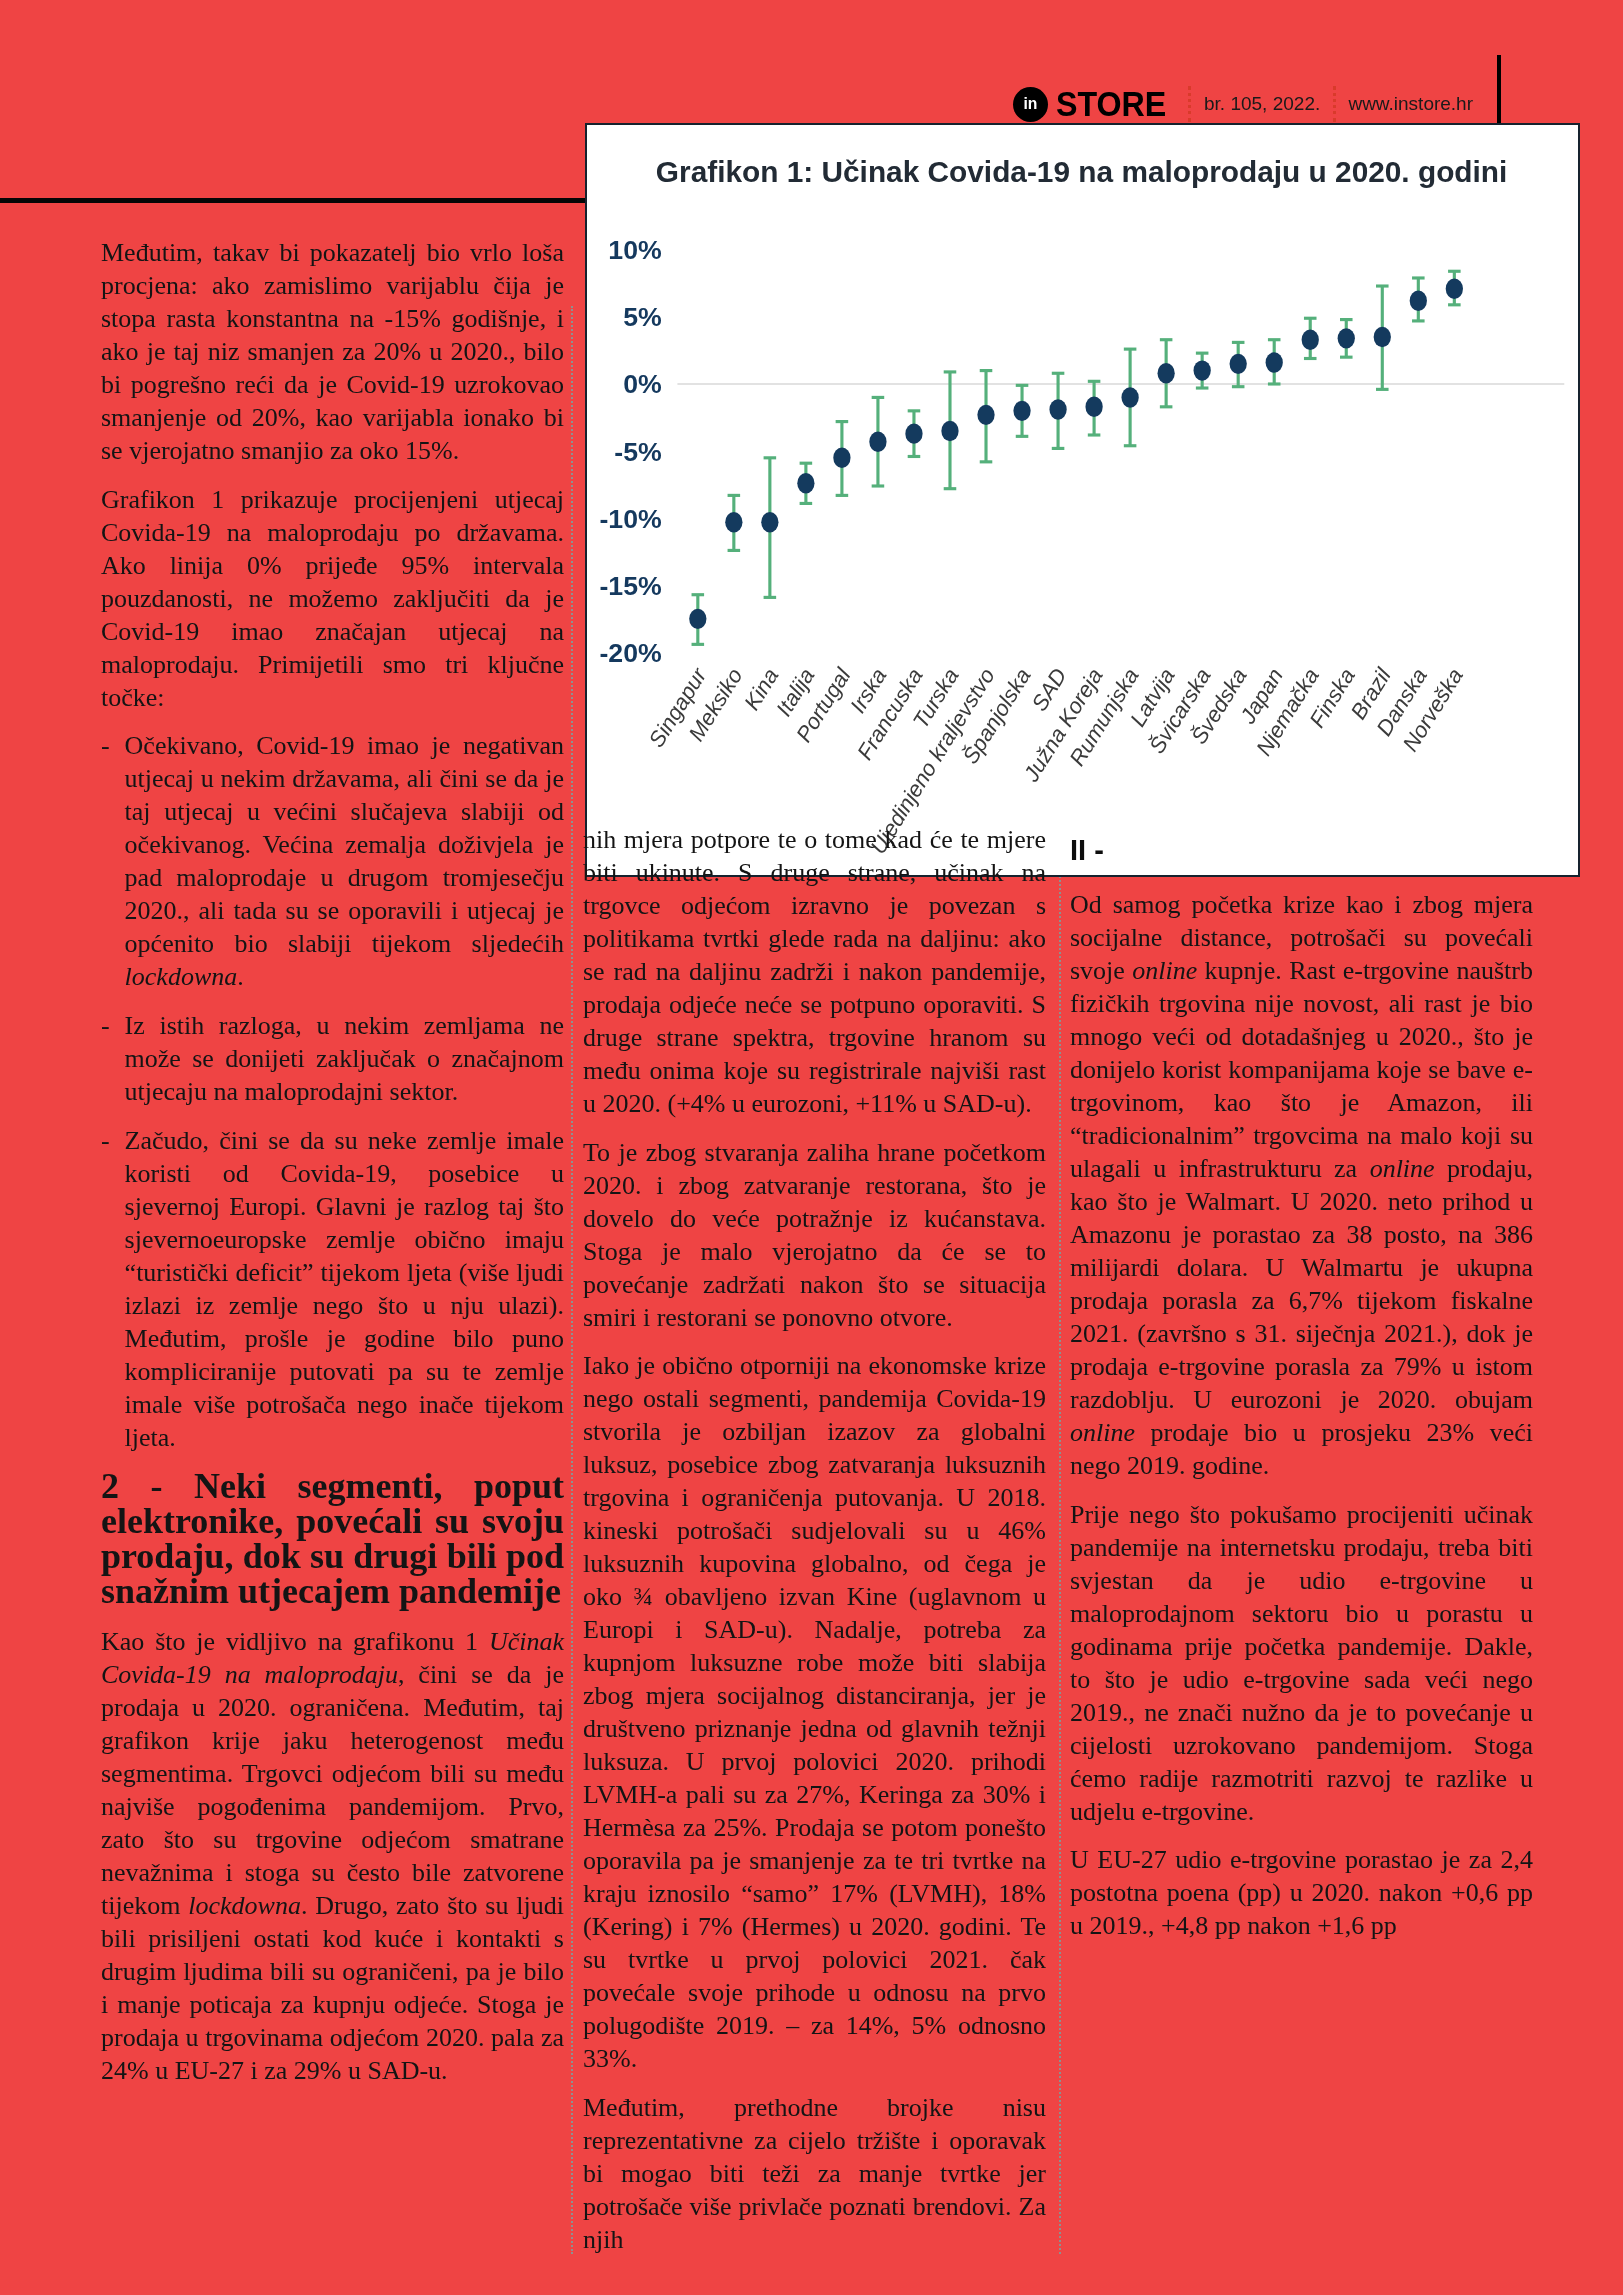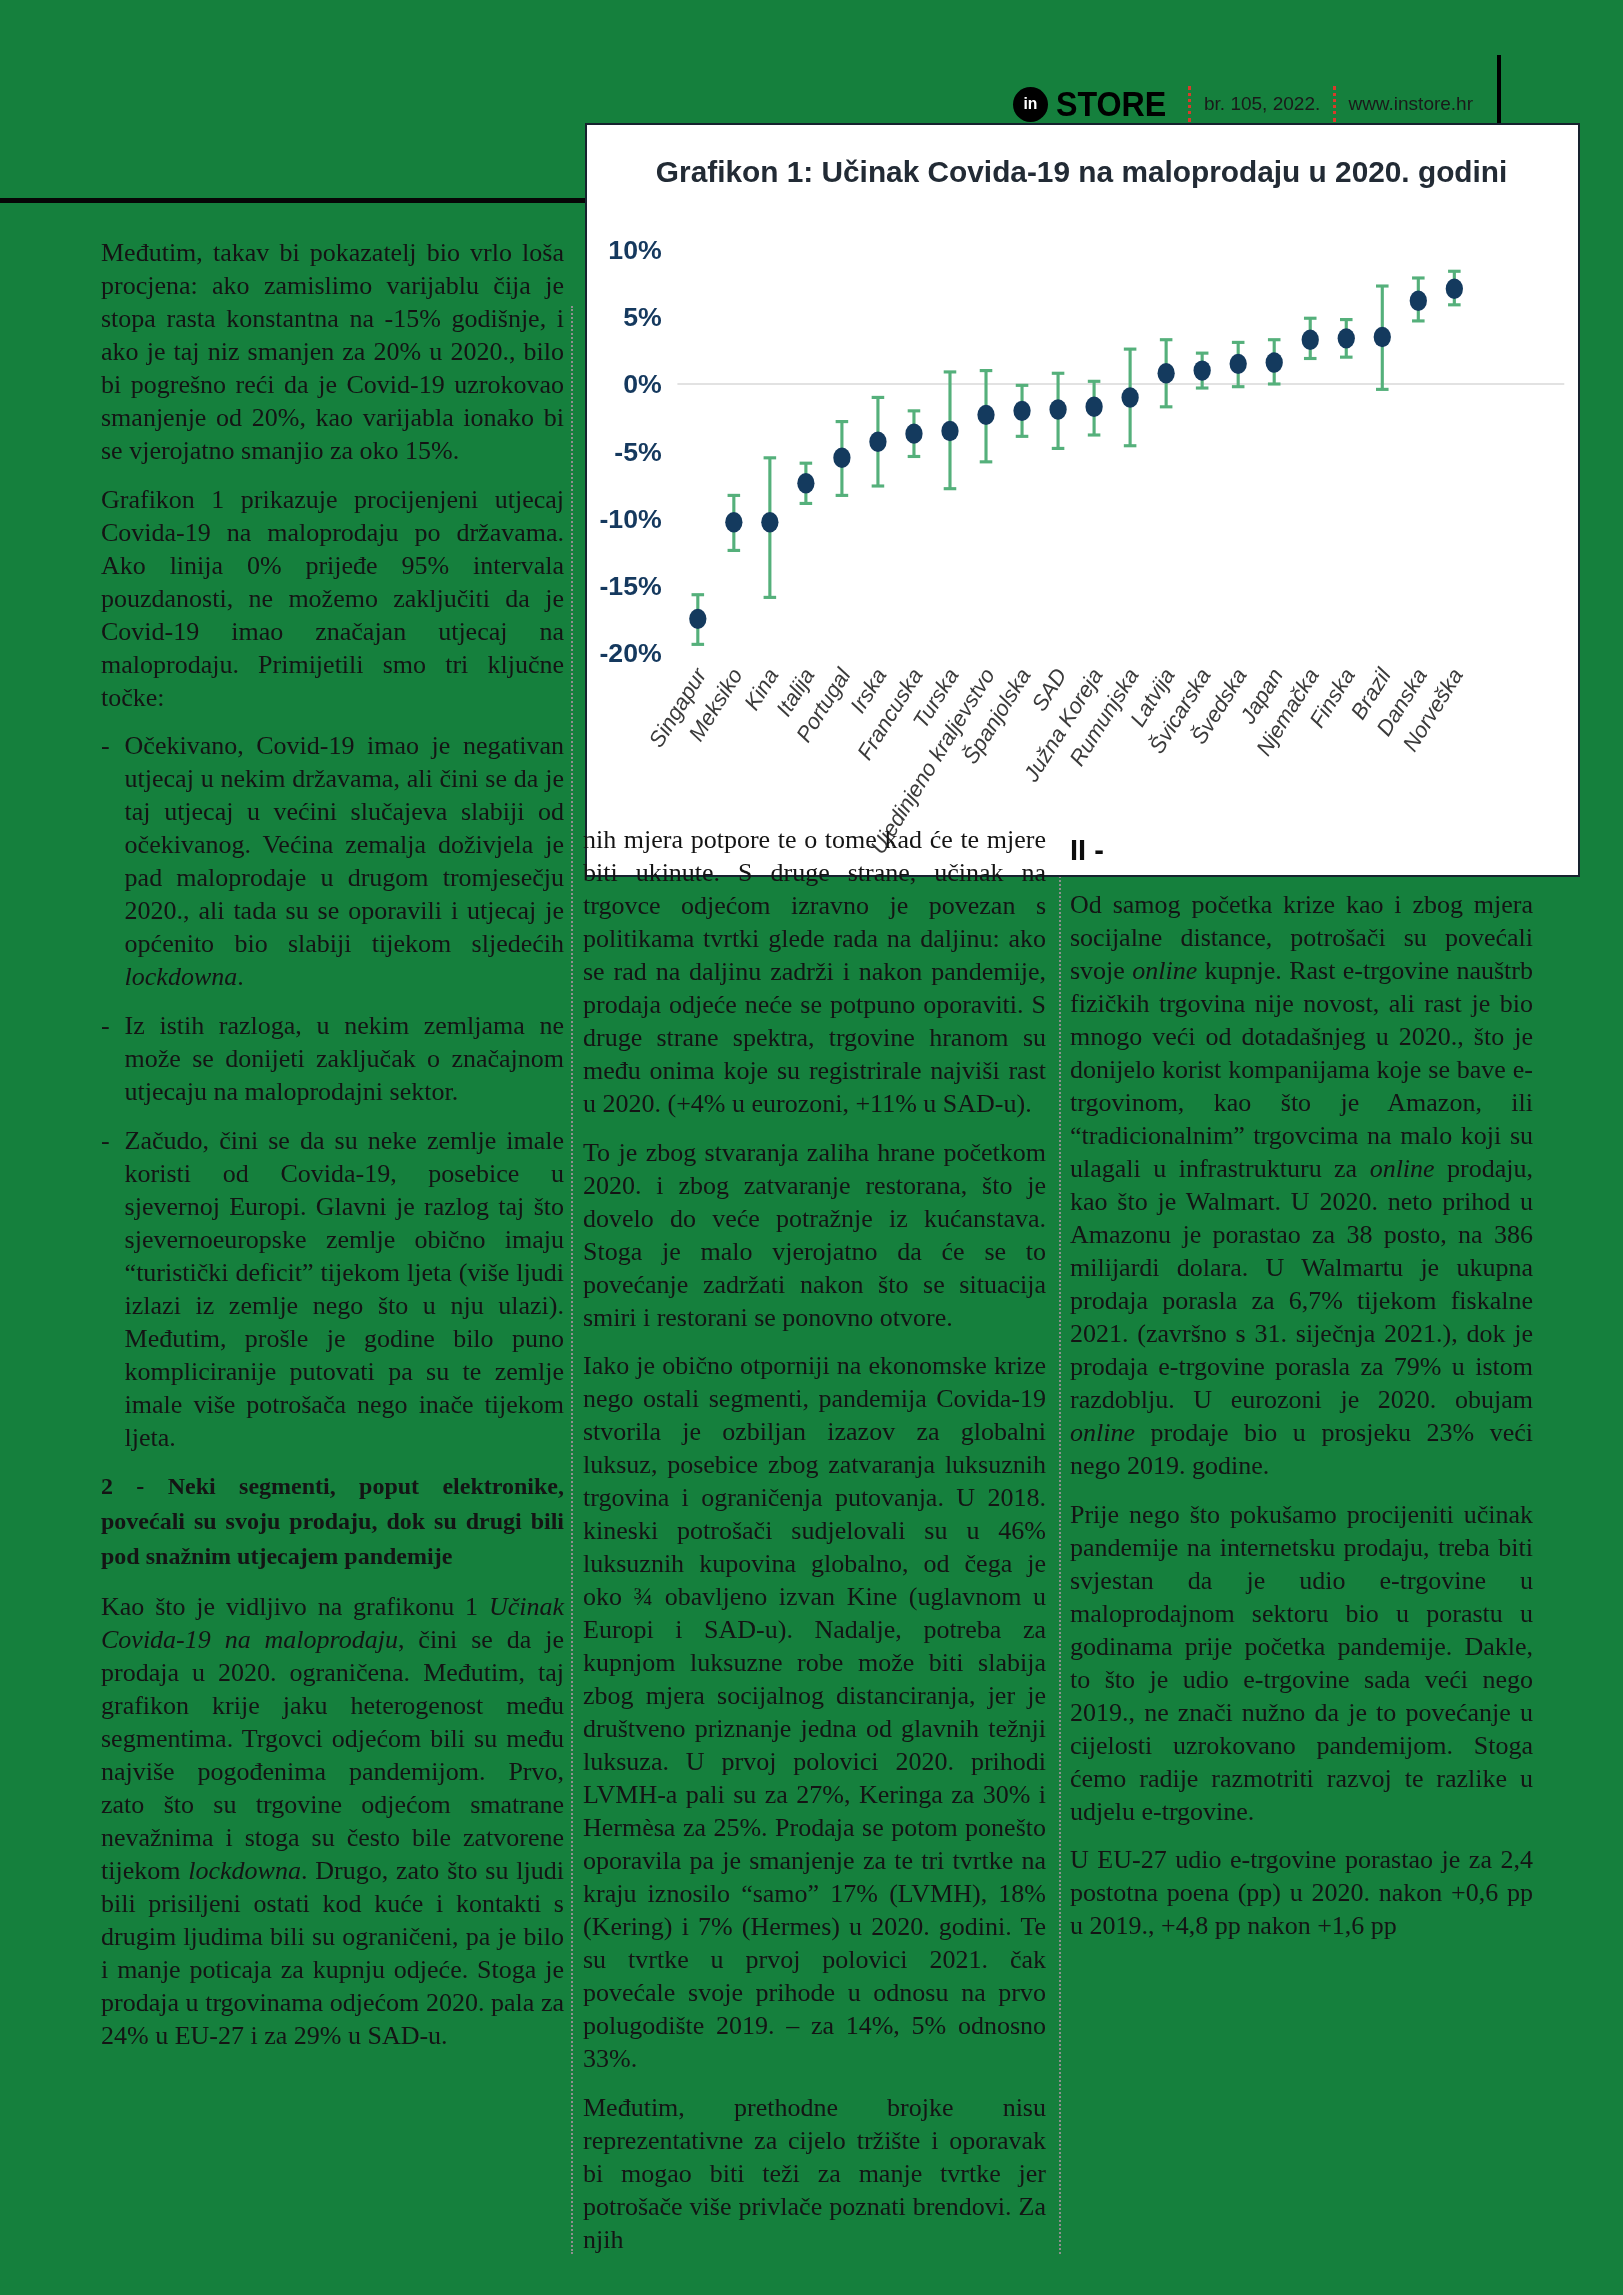--- a/index.html
+++ b/index.html
@@ -1,16 +1,16 @@
 <!DOCTYPE html>
 <html lang="hr" style="font-size:12.6px"><head>
 <meta charset="utf-8">
 <style>
   html,body{margin:0;padding:0;background:#e9e9e9;}
-  .page{position:relative;width:1623px;height:2295px;background:#15803d;overflow:hidden;
+  .page{position:relative;width:1623px;height:2295px;background:#ef4444;overflow:hidden;
         font-family:"Liberation Serif",serif;color:#141414;}
   
   .header{position:absolute;left:1013px;top:61px;height:86px;display:flex;align-items:center;}
   .logo-circle{width:35px;height:35px;border-radius:50%;background:#000;color:#fff;
                display:flex;align-items:center;justify-content:center;
                font-family:"Liberation Sans",sans-serif;font-weight:bold;font-size:15.7px;flex:0 0 auto;}
   .brand{font-family:"Liberation Sans",sans-serif;font-weight:bold;font-size:35px;
          letter-spacing:0px;color:#000;margin-left:7.9px;transform:scaleX(.92);transform-origin:left;}
   .red-dots{width:0;height:36px;border-left:3.1px dotted #d93a2b;margin:0 12.6px;}
   .hdr-txt{font-family:"Liberation Sans",sans-serif;font-size:19px;color:#1a1a1a;white-space:nowrap;}
@@ -26,21 +26,21 @@
   .chart-box svg{display:block;overflow:visible;}
   
   .col{position:absolute;width:463px;font-size:26px;line-height:33px;text-align:justify;}
   .col-left{left:101px;top:236px;}
   .col-mid{left:583px;top:823px;}
   .col-right{left:1070px;top:823px;}
   .col p{margin:0 0 15.7px 0;}
   .col p:last-child{margin-bottom:0;}
   .bullet{position:relative;padding-left:23.6px;margin:0 0 15.7px 0;}
   .bullet .dash{position:absolute;left:0;top:0;}
-  .serif-head{font-weight:bold;font-size:24px;line-height:35px;margin:3.1px 0 15.7px 0;text-align:justify;}
+  .serif-head{font-weight:bold;font-size:36px;line-height:35px;margin:3.1px 0 15.7px 0;text-align:justify;}
   .serif-subhead{font-weight:bold;font-size:26px;line-height:34px;margin:0 0 15.7px 0;text-align:justify;}
   .sans-head{display:flex;font-family:"Liberation Sans",sans-serif;font-weight:bold;
              font-size:29px;line-height:38px;color:#0d0d0d;margin:7.9px 0 19px 0;text-align:left;}
   .sans-head .prefix{flex:0 0 61px;}
   .sans-head .sh-text{flex:1;}
   i{font-style:italic;}
 </style>
 </head>
 <body>
 

